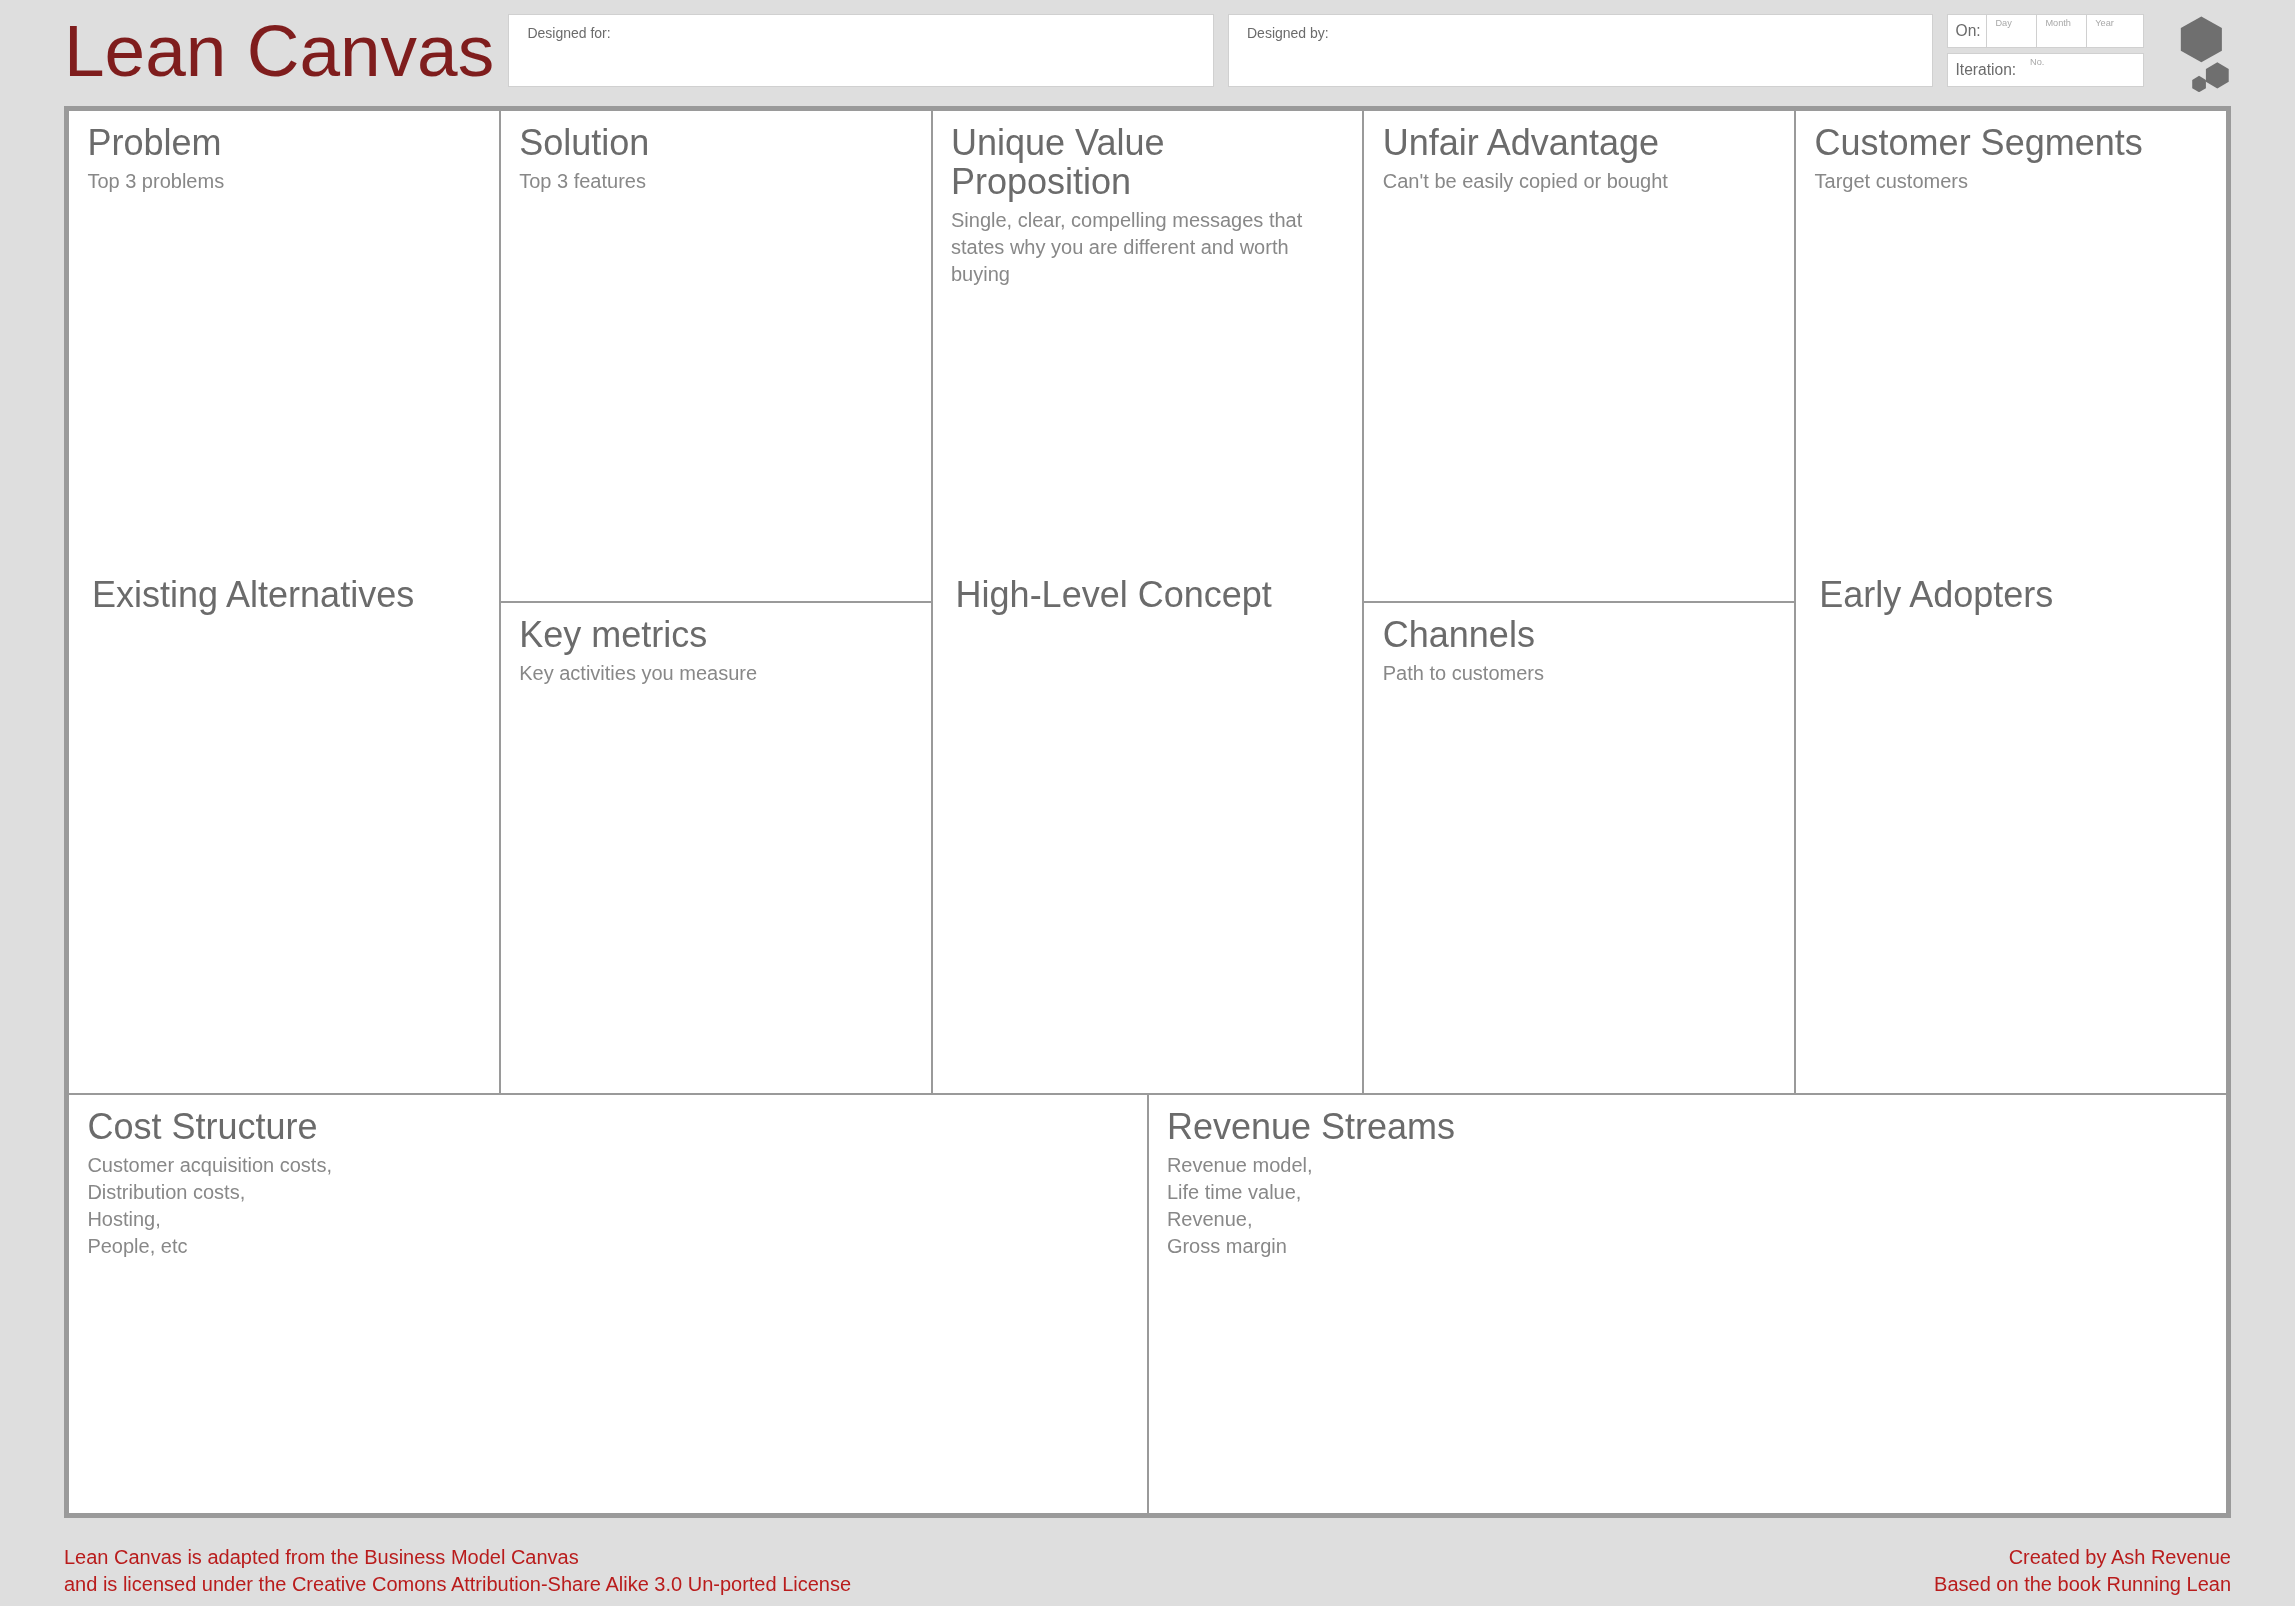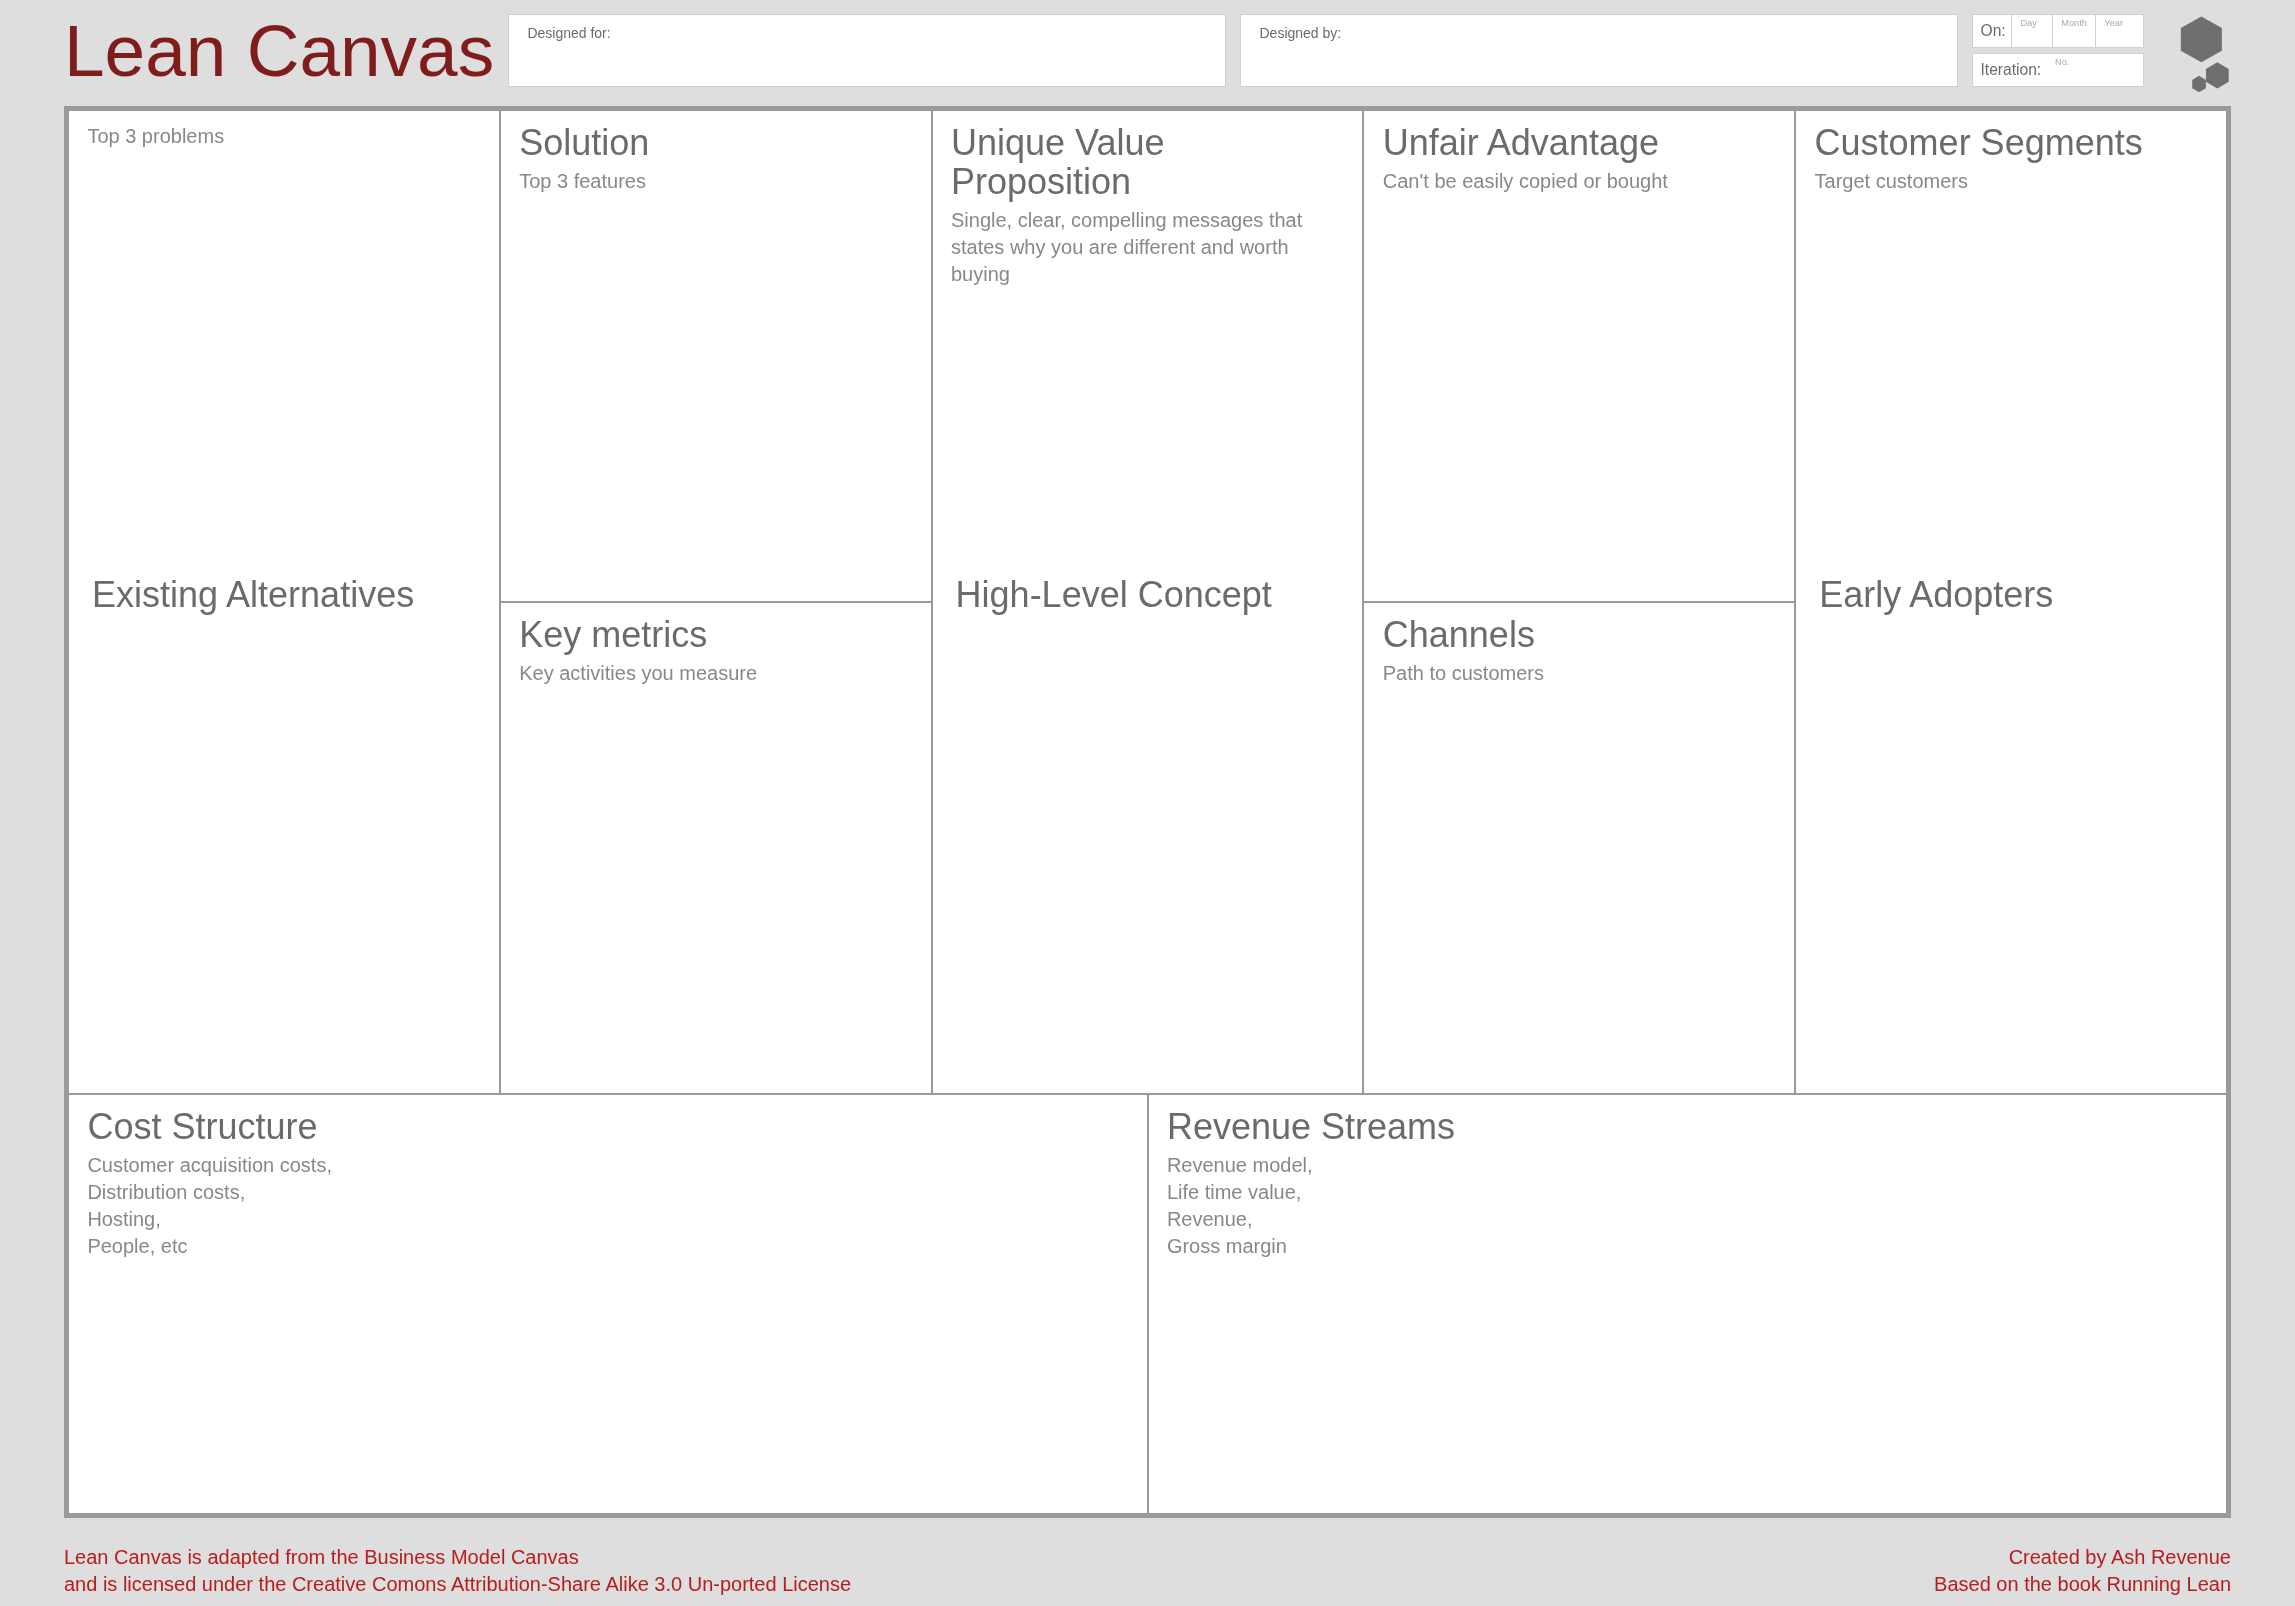--- a/index.html
+++ b/index.html
@@ -33,21 +33,21 @@
     height: 73px;
     padding: 10px 18.4px;
     font-size: 14px;
     font-weight: 400;
     color: #6b6b6b;
   }
   .meta-col {
     display: flex;
     flex-direction: column;
     gap: 5.5px;
-    width: 172px;
+    width: 197px;
   }
   .meta-row {
     background: #ffffff;
     border: 0.9px solid #d0d0d0;
     height: 34px;
     display: flex;
     align-items: center;
     padding: 0 7.3px;
     font-size: 15.6px;
   }
@@ -154,20 +154,21 @@
     </svg>
   </div>
 </div>
 
 <div class="canvas-wrap">
 <div class="canvas">
   <div class="upper">
 
     <div class="col">
       <div class="cell">
+        <div class="cell-title">Problem</div>
         <div class="cell-desc">Top 3 problems</div>
         <div class="sub-title bottom-sub">Existing Alternatives</div>
       </div>
     </div>
 
     <div class="col">
       <div class="cell split-top">
         <div class="cell-title">Solution</div>
         <div class="cell-desc">Top 3 features</div>
       </div>

